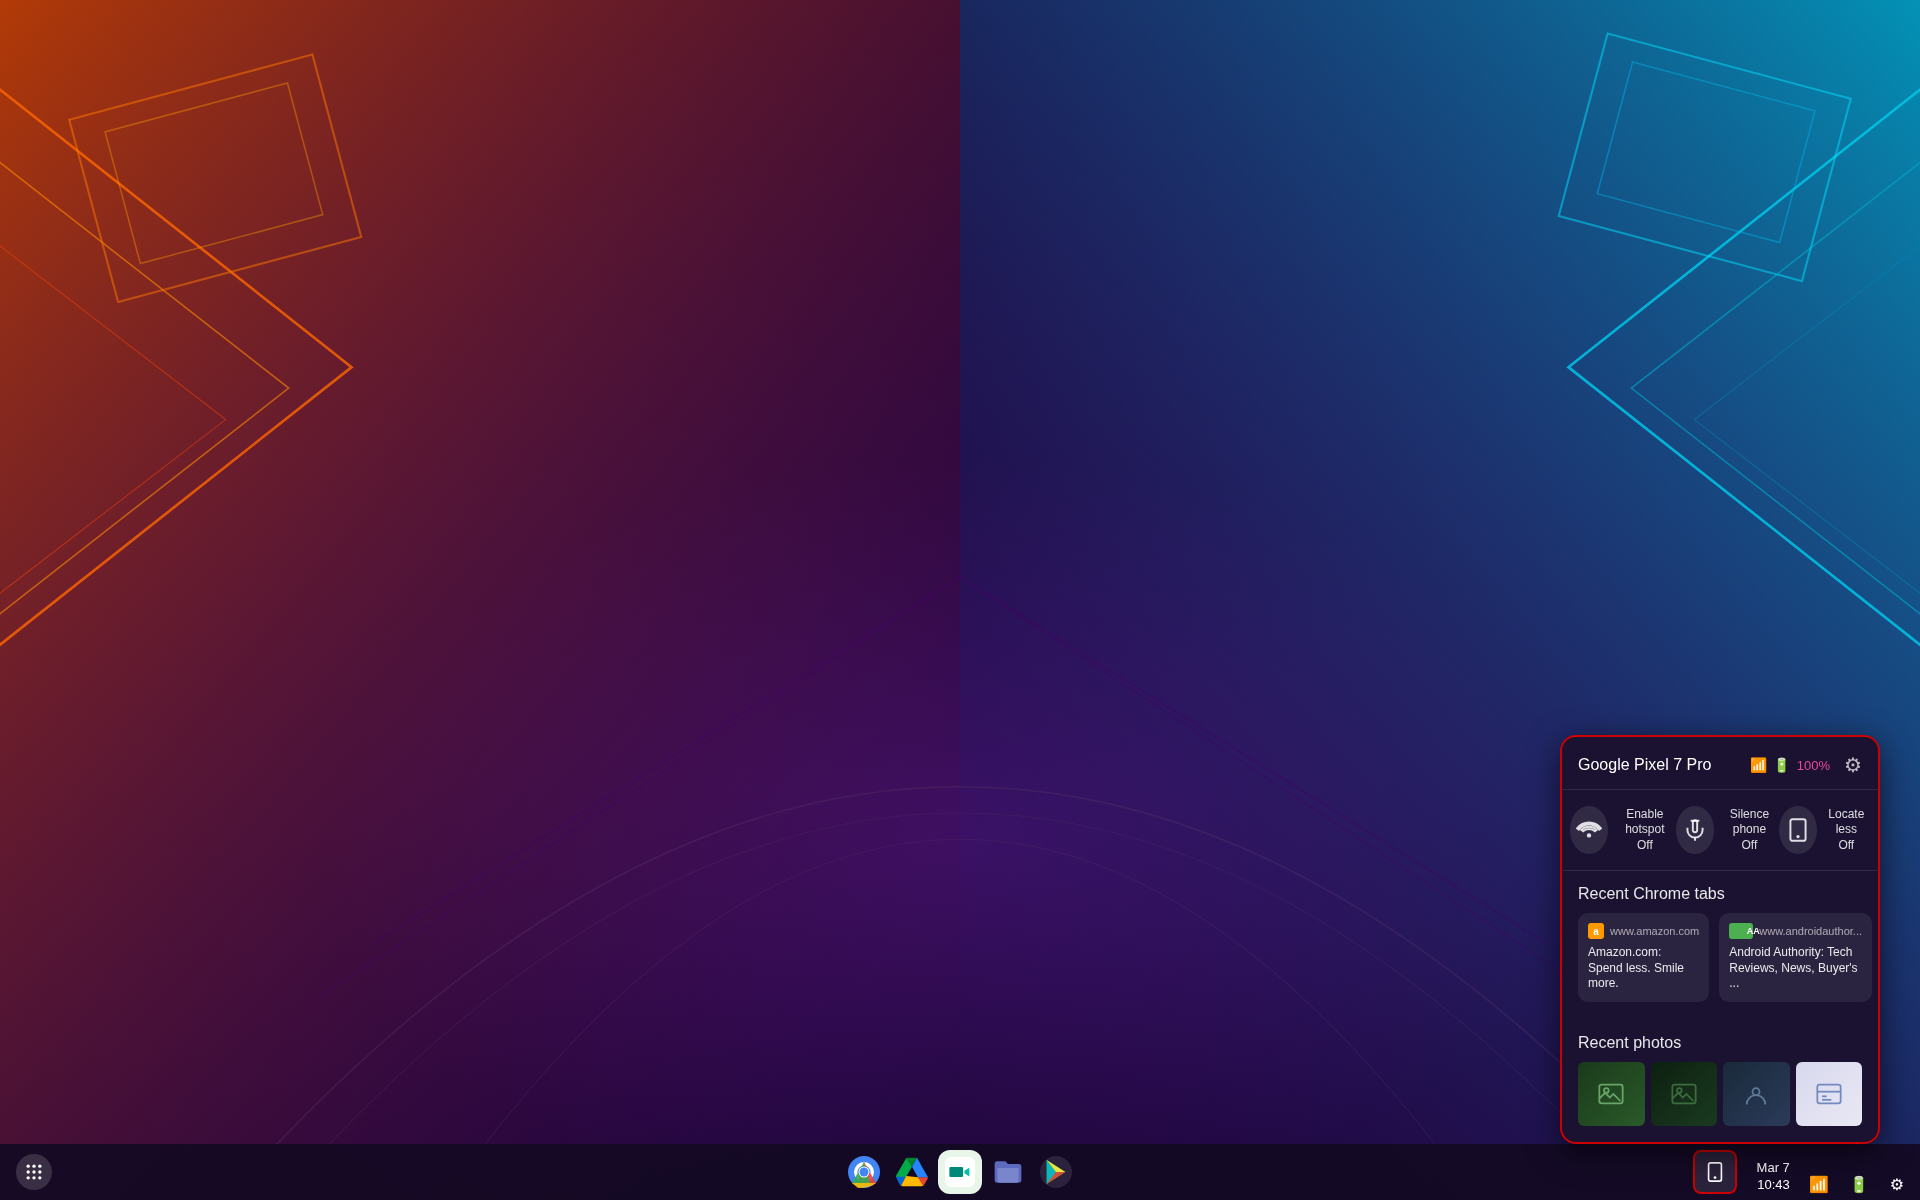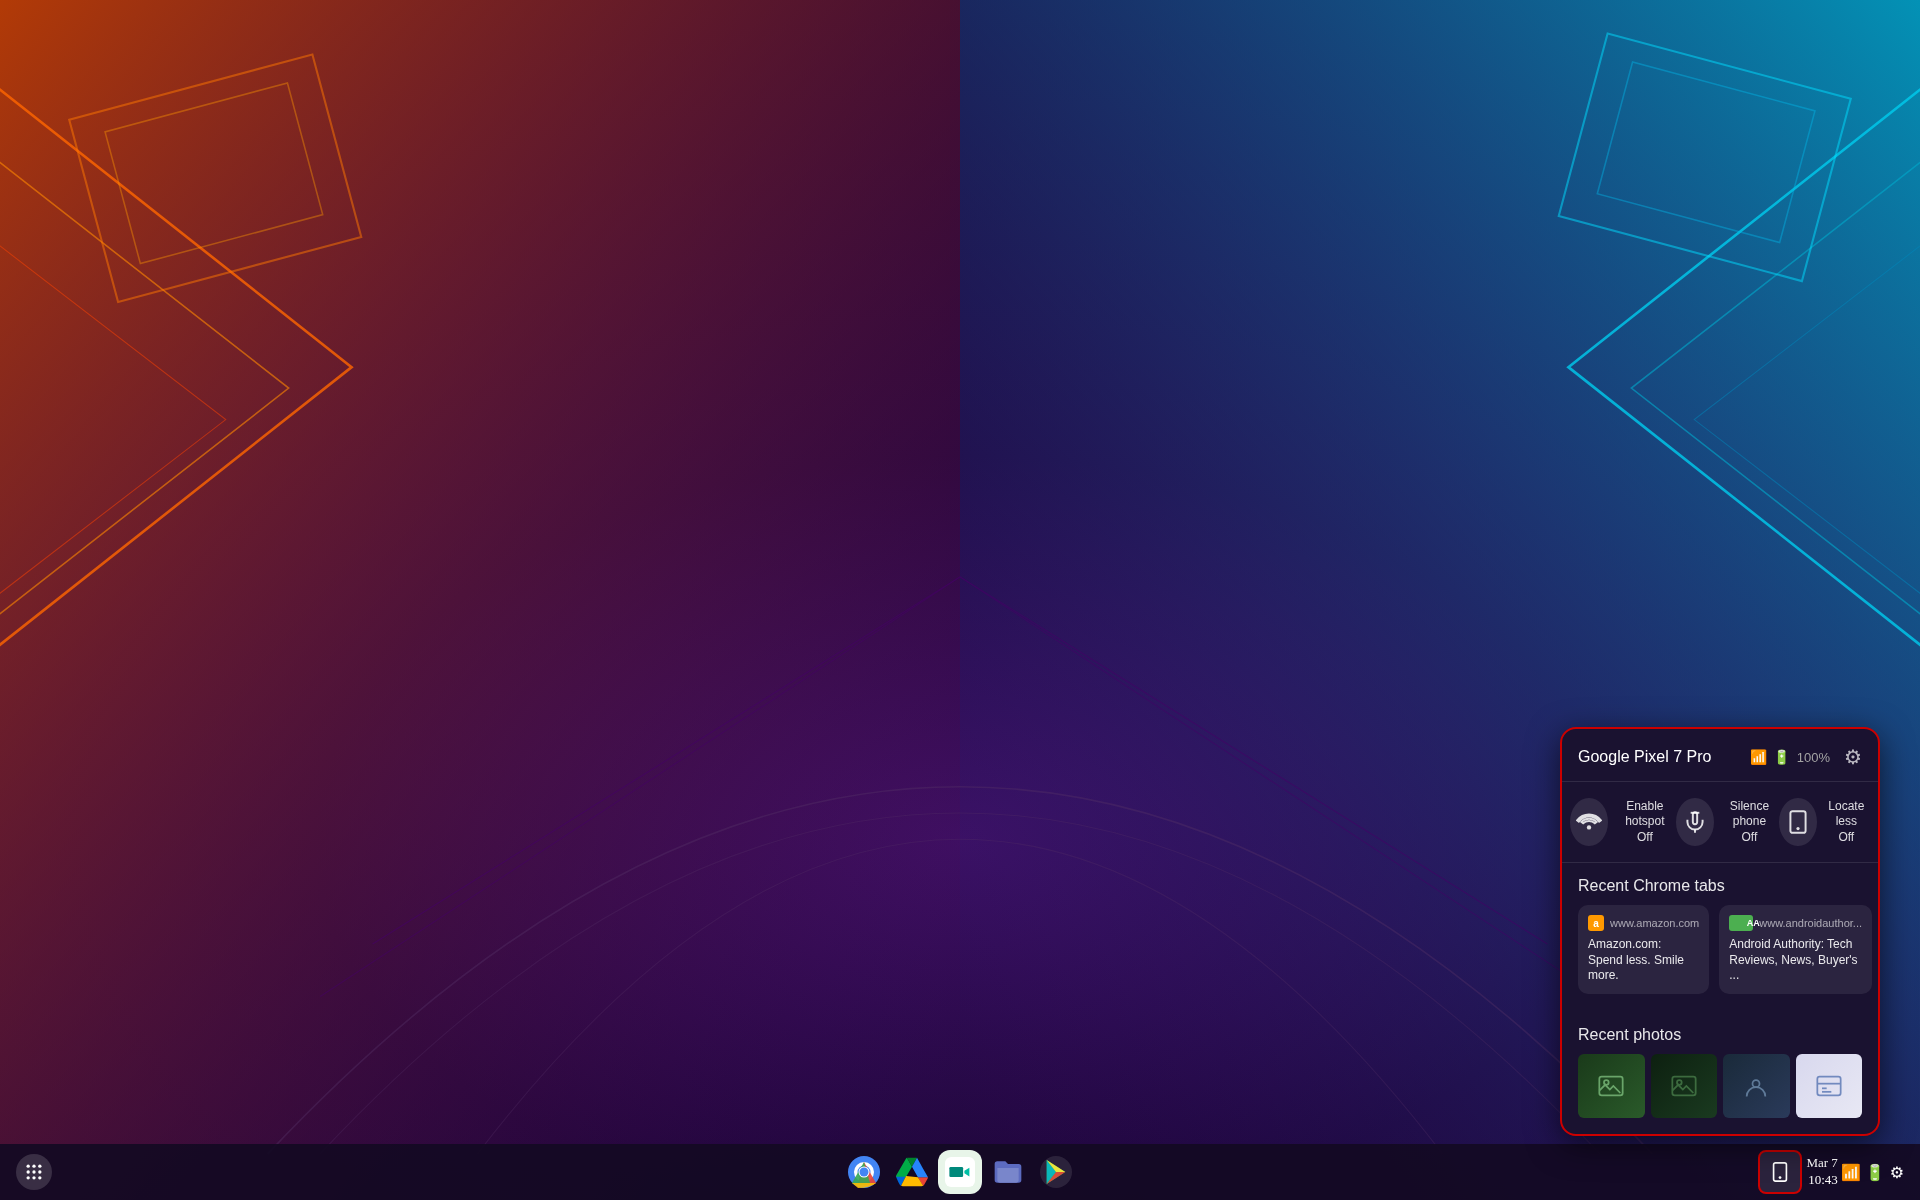--- a/index.html
+++ b/index.html
@@ -53,24 +53,23 @@
       display: flex;
       align-items: center;
       gap: 4px;
       position: absolute;
       left: 50%;
       transform: translateX(-50%);
     }
 
     #taskbar-right {
       display: flex;
-      align-items: center;
-      gap: 4px;
+      align-items: flex-end;
+      gap: 20px;
       margin-left: auto;
-      font-family: Liberation Serif, serif;
     }
 
     .taskbar-app-icon {
       width: 44px;
       height: 44px;
       border-radius: 12px;
       display: flex;
       align-items: center;
       justify-content: center;
       cursor: pointer;
@@ -92,21 +91,21 @@
       color: white;
       font-size: 13px;
       text-align: right;
       line-height: 1.3;
     }
 
     
     #phone-panel {
       position: absolute;
       right: 40px;
-      bottom: 64px;
+      bottom: 56px;
       width: 320px;
       background: #1a1230;
       border-radius: 16px;
       border: 2px solid #cc0000;
       overflow: hidden;
       z-index: 200;
       box-shadow: 0 8px 32px rgba(0,0,0,0.6);
     }
 
     #panel-header {
@@ -314,21 +313,21 @@
 
 <div id="phone-panel">
 
   <div id="panel-header">
     <span id="panel-title">Google Pixel 7 Pro</span>
     <div id="panel-status">
 
       <span style="color:white;font-size:14px;">📶</span>
 
       <span style="color:white;font-size:14px;">🔋</span>
-      <span style="color:#a3a3a3;font-size:13px;">100%</span>
+      <span style="color:#ec4899;font-size:13px;">100%</span>
 
       <span id="panel-settings-btn" style="margin-left:8px;cursor:pointer;">⚙</span>
     </div>
   </div>
 
   <div id="quick-actions">
 
     <div class="quick-action">
       <div class="quick-action-icon">
         <svg width="26" height="26" viewBox="0 0 24 24" fill="none" stroke="rgba(255,255,255,0.85)" stroke-width="1.8">

